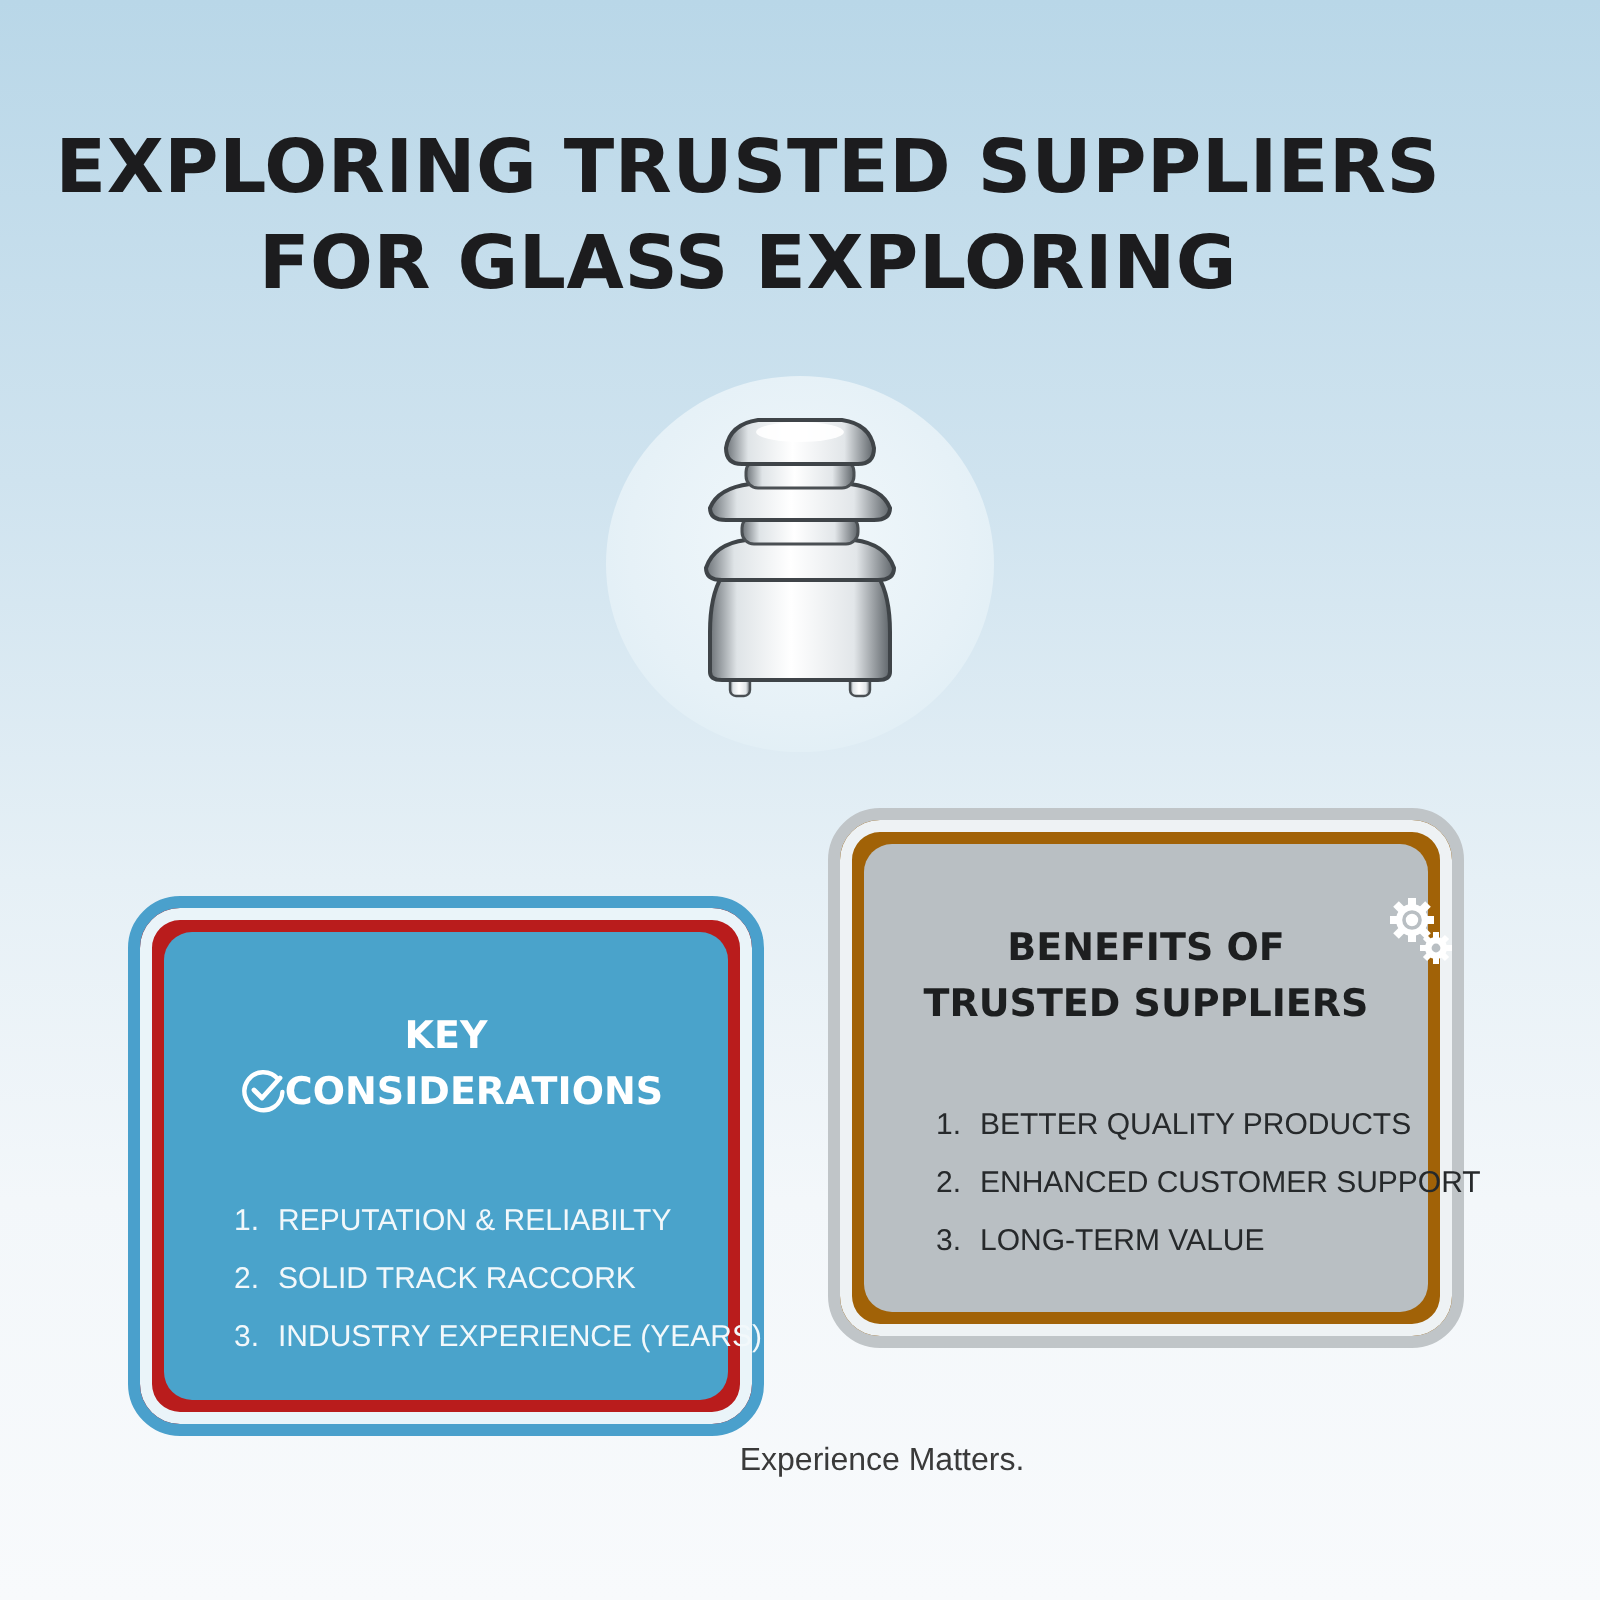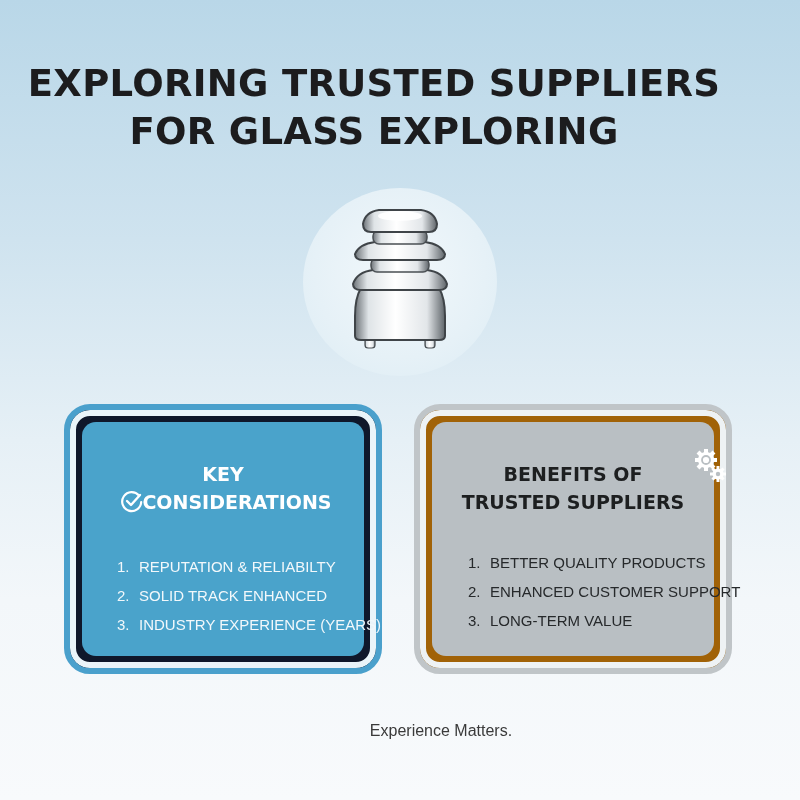--- a/index.html
+++ b/index.html
@@ -16,21 +16,21 @@
   }
   .title div { white-space:nowrap; }
   .hero {
     position:absolute; left:303px; top:188px; width:194px; height:188px; border-radius:50%;
     background: radial-gradient(circle at 50% 45%, #f2f8fb 0%, #e6f1f7 60%, #dcecf4 100%);
   }
   .hero svg { position:absolute; left:0; top:0; }
   .card {
     position:absolute; top:404px; width:318px; height:270px; border-radius:26px; box-sizing:border-box;
   }
-  .card.blue { left:64px; background:#0f172a; border:6px solid #4aa0cc; box-shadow: inset 0 0 0 6px #eaf4f9; }
+  .card.blue { left:64px; background:#b91c1c; border:6px solid #4aa0cc; box-shadow: inset 0 0 0 6px #eaf4f9; margin-top: 44px; }
   .card.gray { left:414px; background:#a16207; border:6px solid #c0c5c8; box-shadow: inset 0 0 0 6px #eef2f4; }
   .card-inner {
     position:absolute; left:12px; top:12px; right:12px; bottom:12px; border-radius:14px;
   }
   .blue .card-inner { background:#4aa3cb; }
   .gray .card-inner { background:#b9bfc3; }
   .card-title {
     position:absolute; left:0; right:0; top:38px; text-align:center;
     font-family:"DejaVu Sans", sans-serif; font-weight:bold; font-size:19px; line-height:28px;
   }
@@ -90,21 +90,21 @@
     <div class="card-title">
       <div>KEY</div>
       <div style="padding-left:28px">CONSIDERATIONS</div>
     </div>
     <svg class="check-icon" width="24" height="24" viewBox="0 0 24 24">
       <path d="M19 6.5 A9.5 9.5 0 1 0 21.2 13" fill="none" stroke="#ffffff" stroke-width="2.2" stroke-linecap="round"></path>
       <path d="M7 12 L11 16 L20 6" fill="none" stroke="#ffffff" stroke-width="2.4" stroke-linecap="round" stroke-linejoin="round"></path>
     </svg>
     <ol class="list">
       <li><span class="num">1.</span><span>REPUTATION &amp; RELIABILTY</span></li>
-      <li><span class="num">2.</span><span>SOLID TRACK ENHANCED</span></li>
+      <li><span class="num">2.</span><span>SOLID TRACK RACCORK</span></li>
       <li><span class="num">3.</span><span>INDUSTRY EXPERIENCE (YEARS)</span></li>
     </ol>
   </div>
 </div>
 
 <div class="card gray">
   <div class="card-inner">
     <div class="card-title">
       <div>BENEFITS OF</div>
       <div>TRUSTED SUPPLIERS</div>

